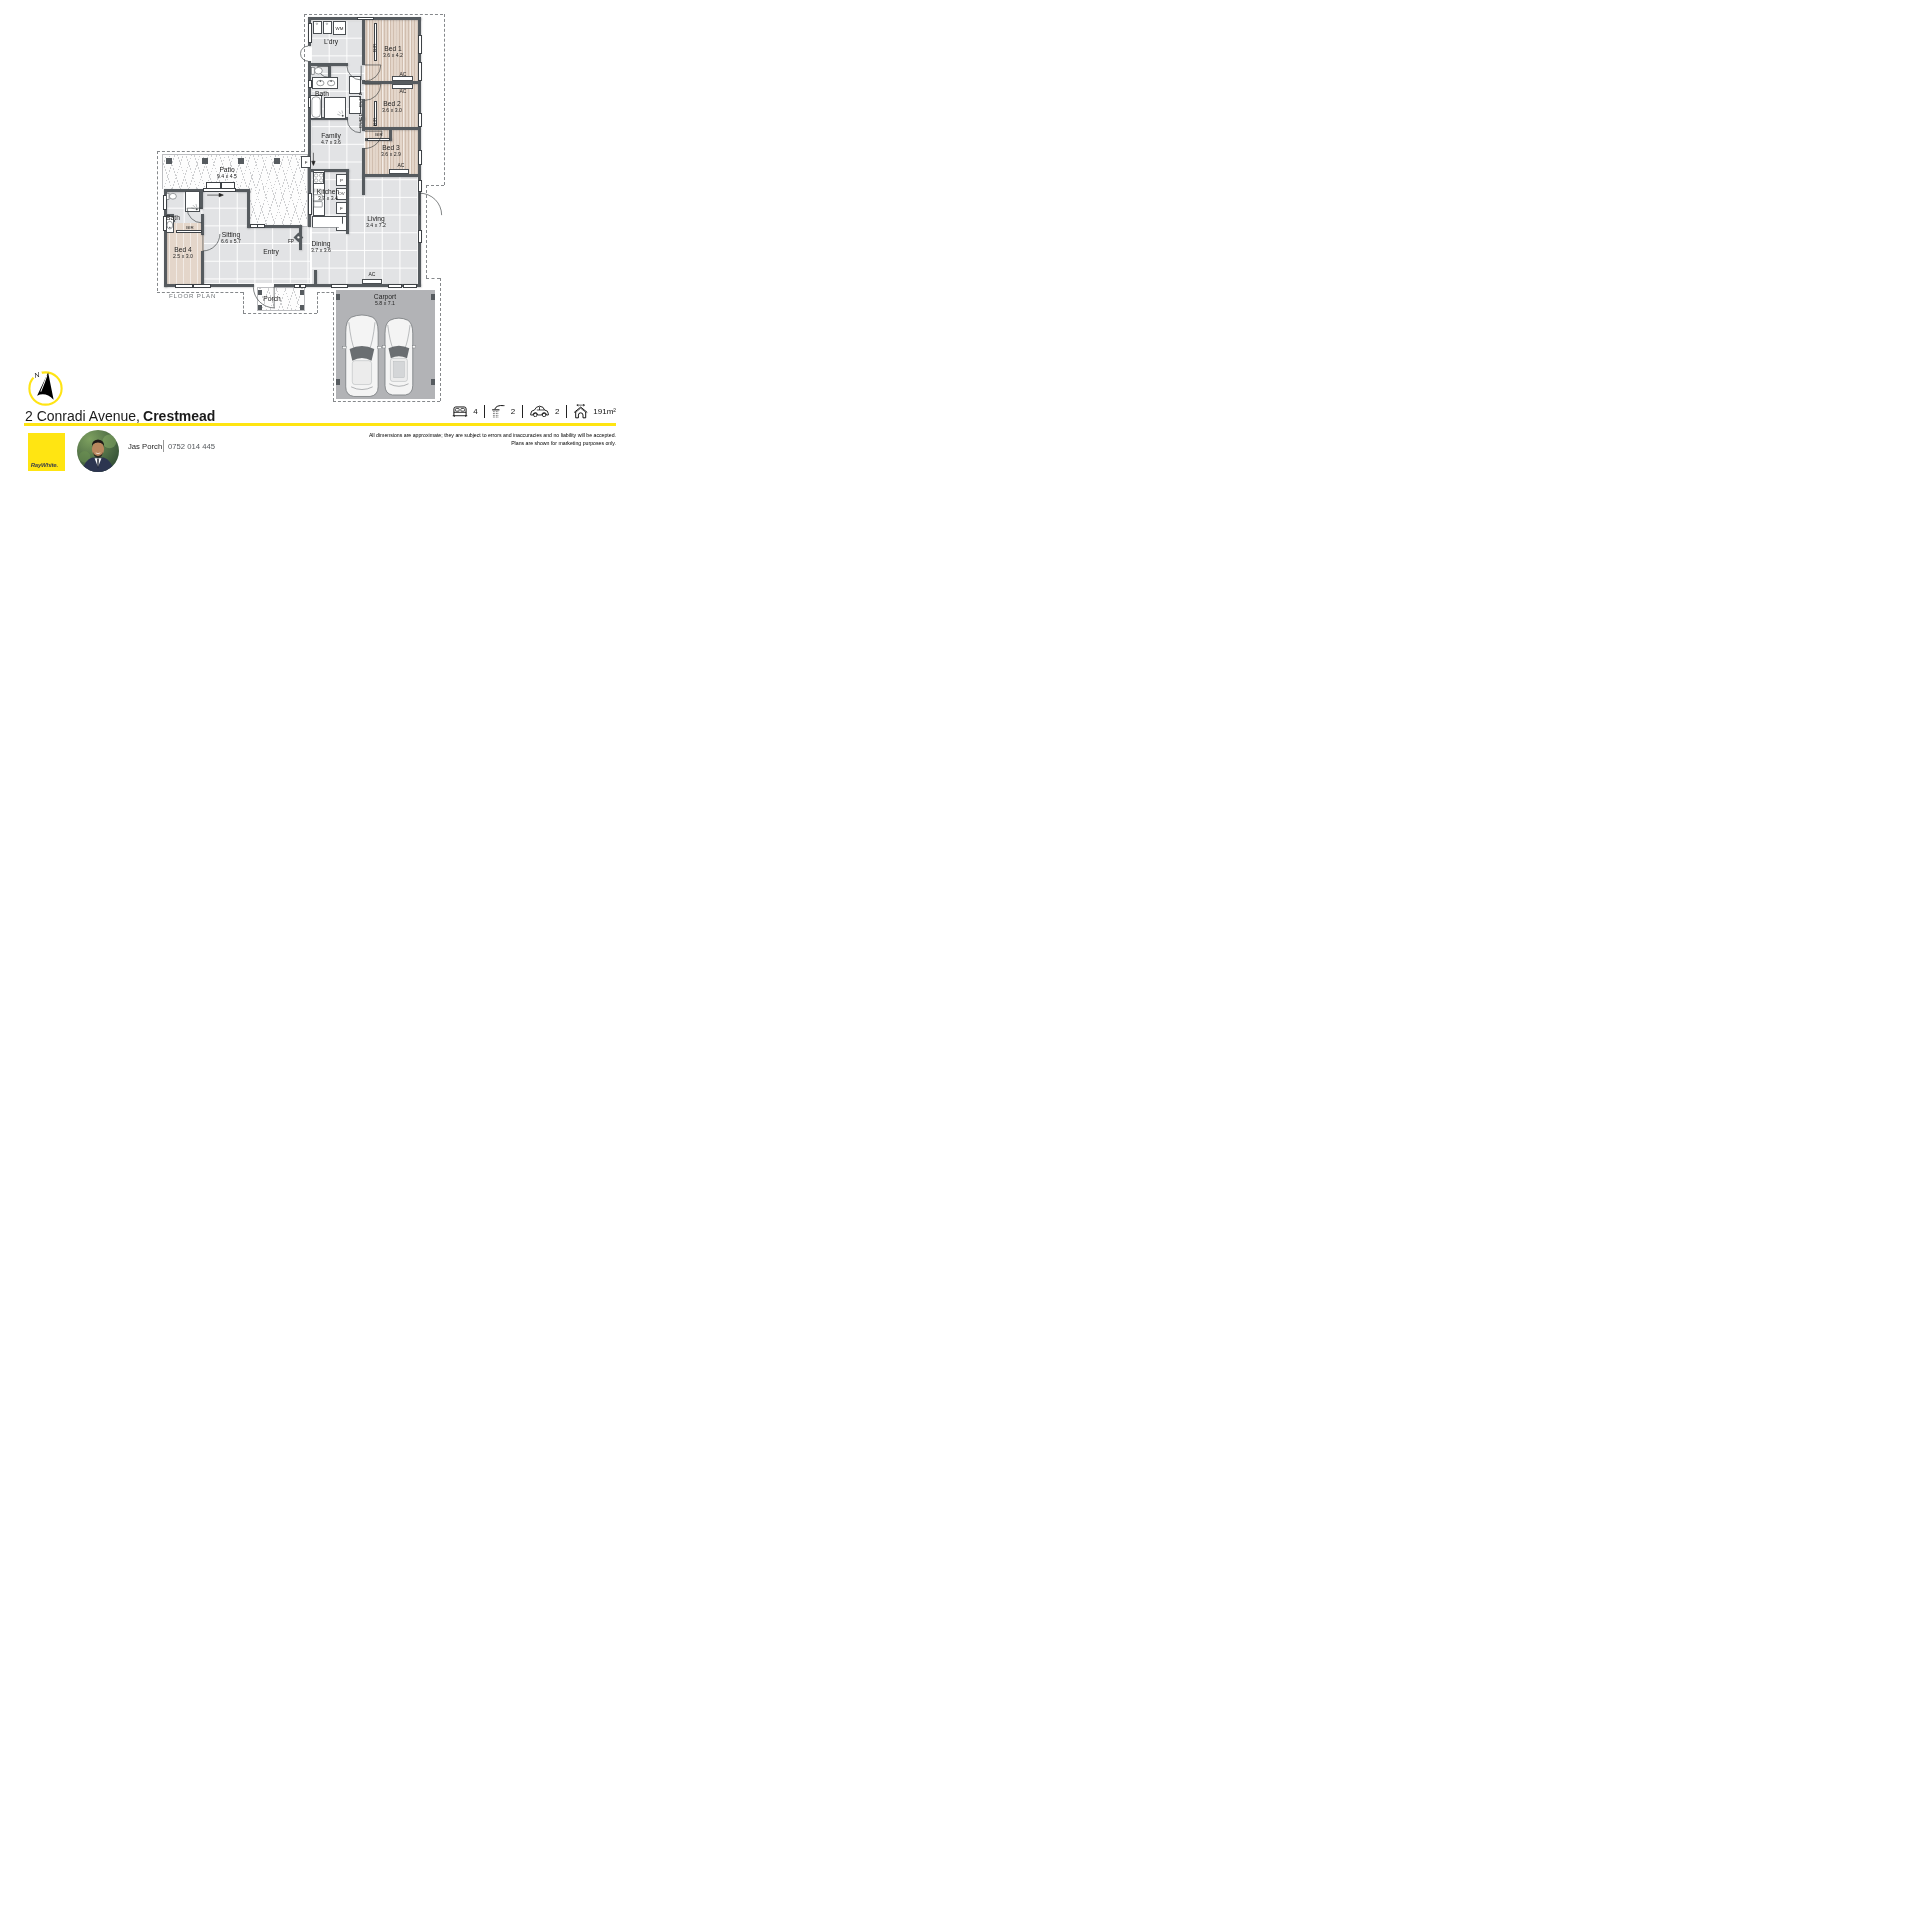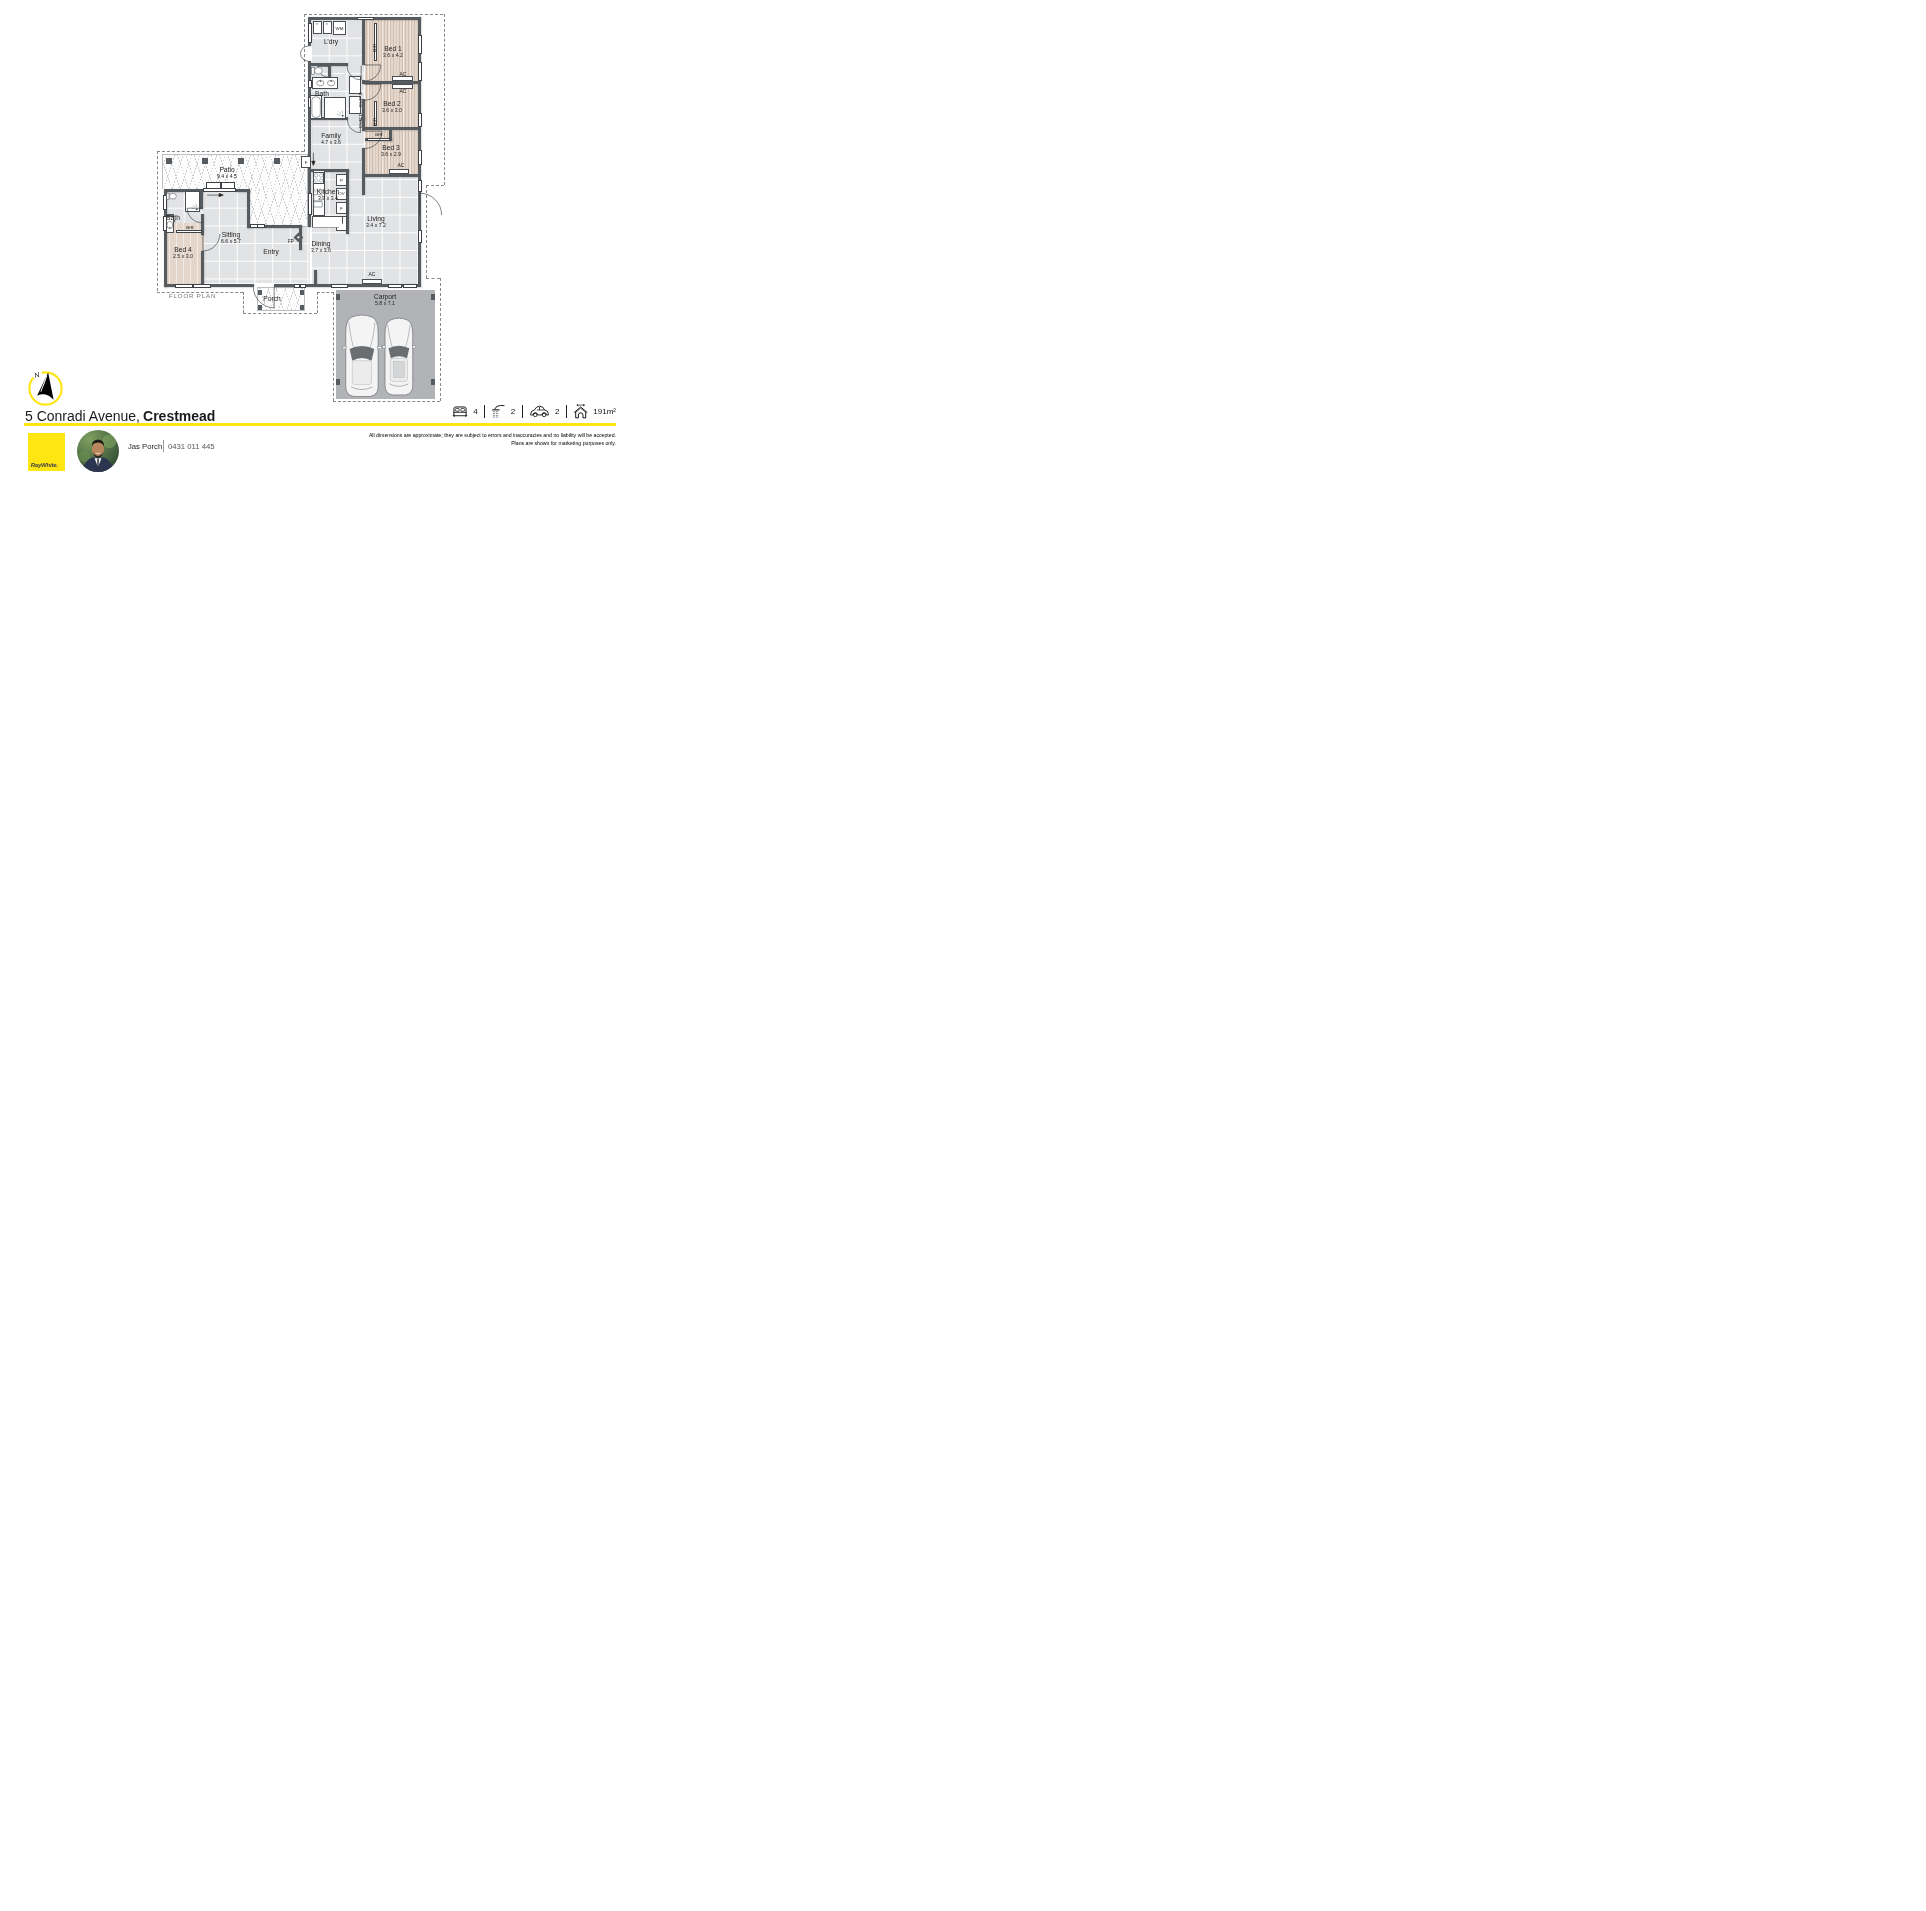--- a/index.html
+++ b/index.html
@@ -377,21 +377,21 @@
     <circle cx="56" cy="56" r="42" fill="none" stroke="#ffe414" stroke-width="5.5"></circle>
     <circle cx="34" cy="19" r="13" fill="#ffffff"></circle>
     <g transform="rotate(8 57 56)">
       <path d="M 57 14 L 81 82 Q 57 64 37 78 Z" fill="#000"></path>
       <path d="M 55 22 Q 50 48 45 66" stroke="#fff" stroke-width="2.5" fill="none"></path>
     </g>
     <text x="27" y="27" font-size="18" font-style="italic" fill="#111" font-family="Liberation Sans, sans-serif" transform="rotate(-18 34 20)">N</text>
   </svg>
 
   <div class="addr">
-    <span class="street">5 Conradi Avenue,</span><span class="suburb">Crestmead</span>
+    <span class="street">2 Conradi Avenue,</span><span class="suburb">Crestmead</span>
   </div>
 
   <div class="iconsRow">
     <svg width="16" height="12.3" viewBox="0 0 42 32">
       <path d="M5 28 V10 Q5 5 10 5 H32 Q37 5 37 10 V28" fill="none" stroke="#000" stroke-width="2.4"></path>
       <rect x="9" y="9" width="10" height="7" rx="2.5" fill="none" stroke="#000" stroke-width="1.8"></rect>
       <rect x="23" y="9" width="10" height="7" rx="2.5" fill="none" stroke="#000" stroke-width="1.8"></rect>
       <path d="M5 19 H37 M2 28 H40 M6 28 v3 M36 28 v3" stroke="#000" stroke-width="2.2" fill="none"></path>
     </svg>
     <span class="num">4</span>
@@ -459,21 +459,21 @@
       <path d="M53 77 L55 73 L57 77 L56.5 97 L55 101 L53.5 97 Z" fill="#1b2030"></path>
       <ellipse cx="55" cy="50" rx="16" ry="19" fill="#b9875e"></ellipse>
       <path d="M39 46 Q37 26 55 25 Q73 26 71 46 Q71 34 55 33 Q39 34 39 46 Z" fill="#1e1a18"></path>
       <path d="M41 52 Q42 72 55 73 Q68 72 69 52 Q69 66 55 68 Q41 66 41 52 Z" fill="#241f1c" opacity="0.92"></path>
       <path d="M49 60 Q55 64 61 60" stroke="#f3e9dd" stroke-width="2" fill="none"></path>
     </svg>
   </div>
 
   <div class="aname">Jas Porch</div>
   <div class="asep"></div>
-  <div class="aphone">0431 011 445</div>
+  <div class="aphone">0752 014 445</div>
 
   <div class="disc">
     <div>All dimensions are approximate; they are subject to errors and inaccuracies and no liability will be accepted.</div>
     <div>Plans are shown for marketing purposes only.</div>
   </div>
 
 </div>
 
 
 </body></html>

